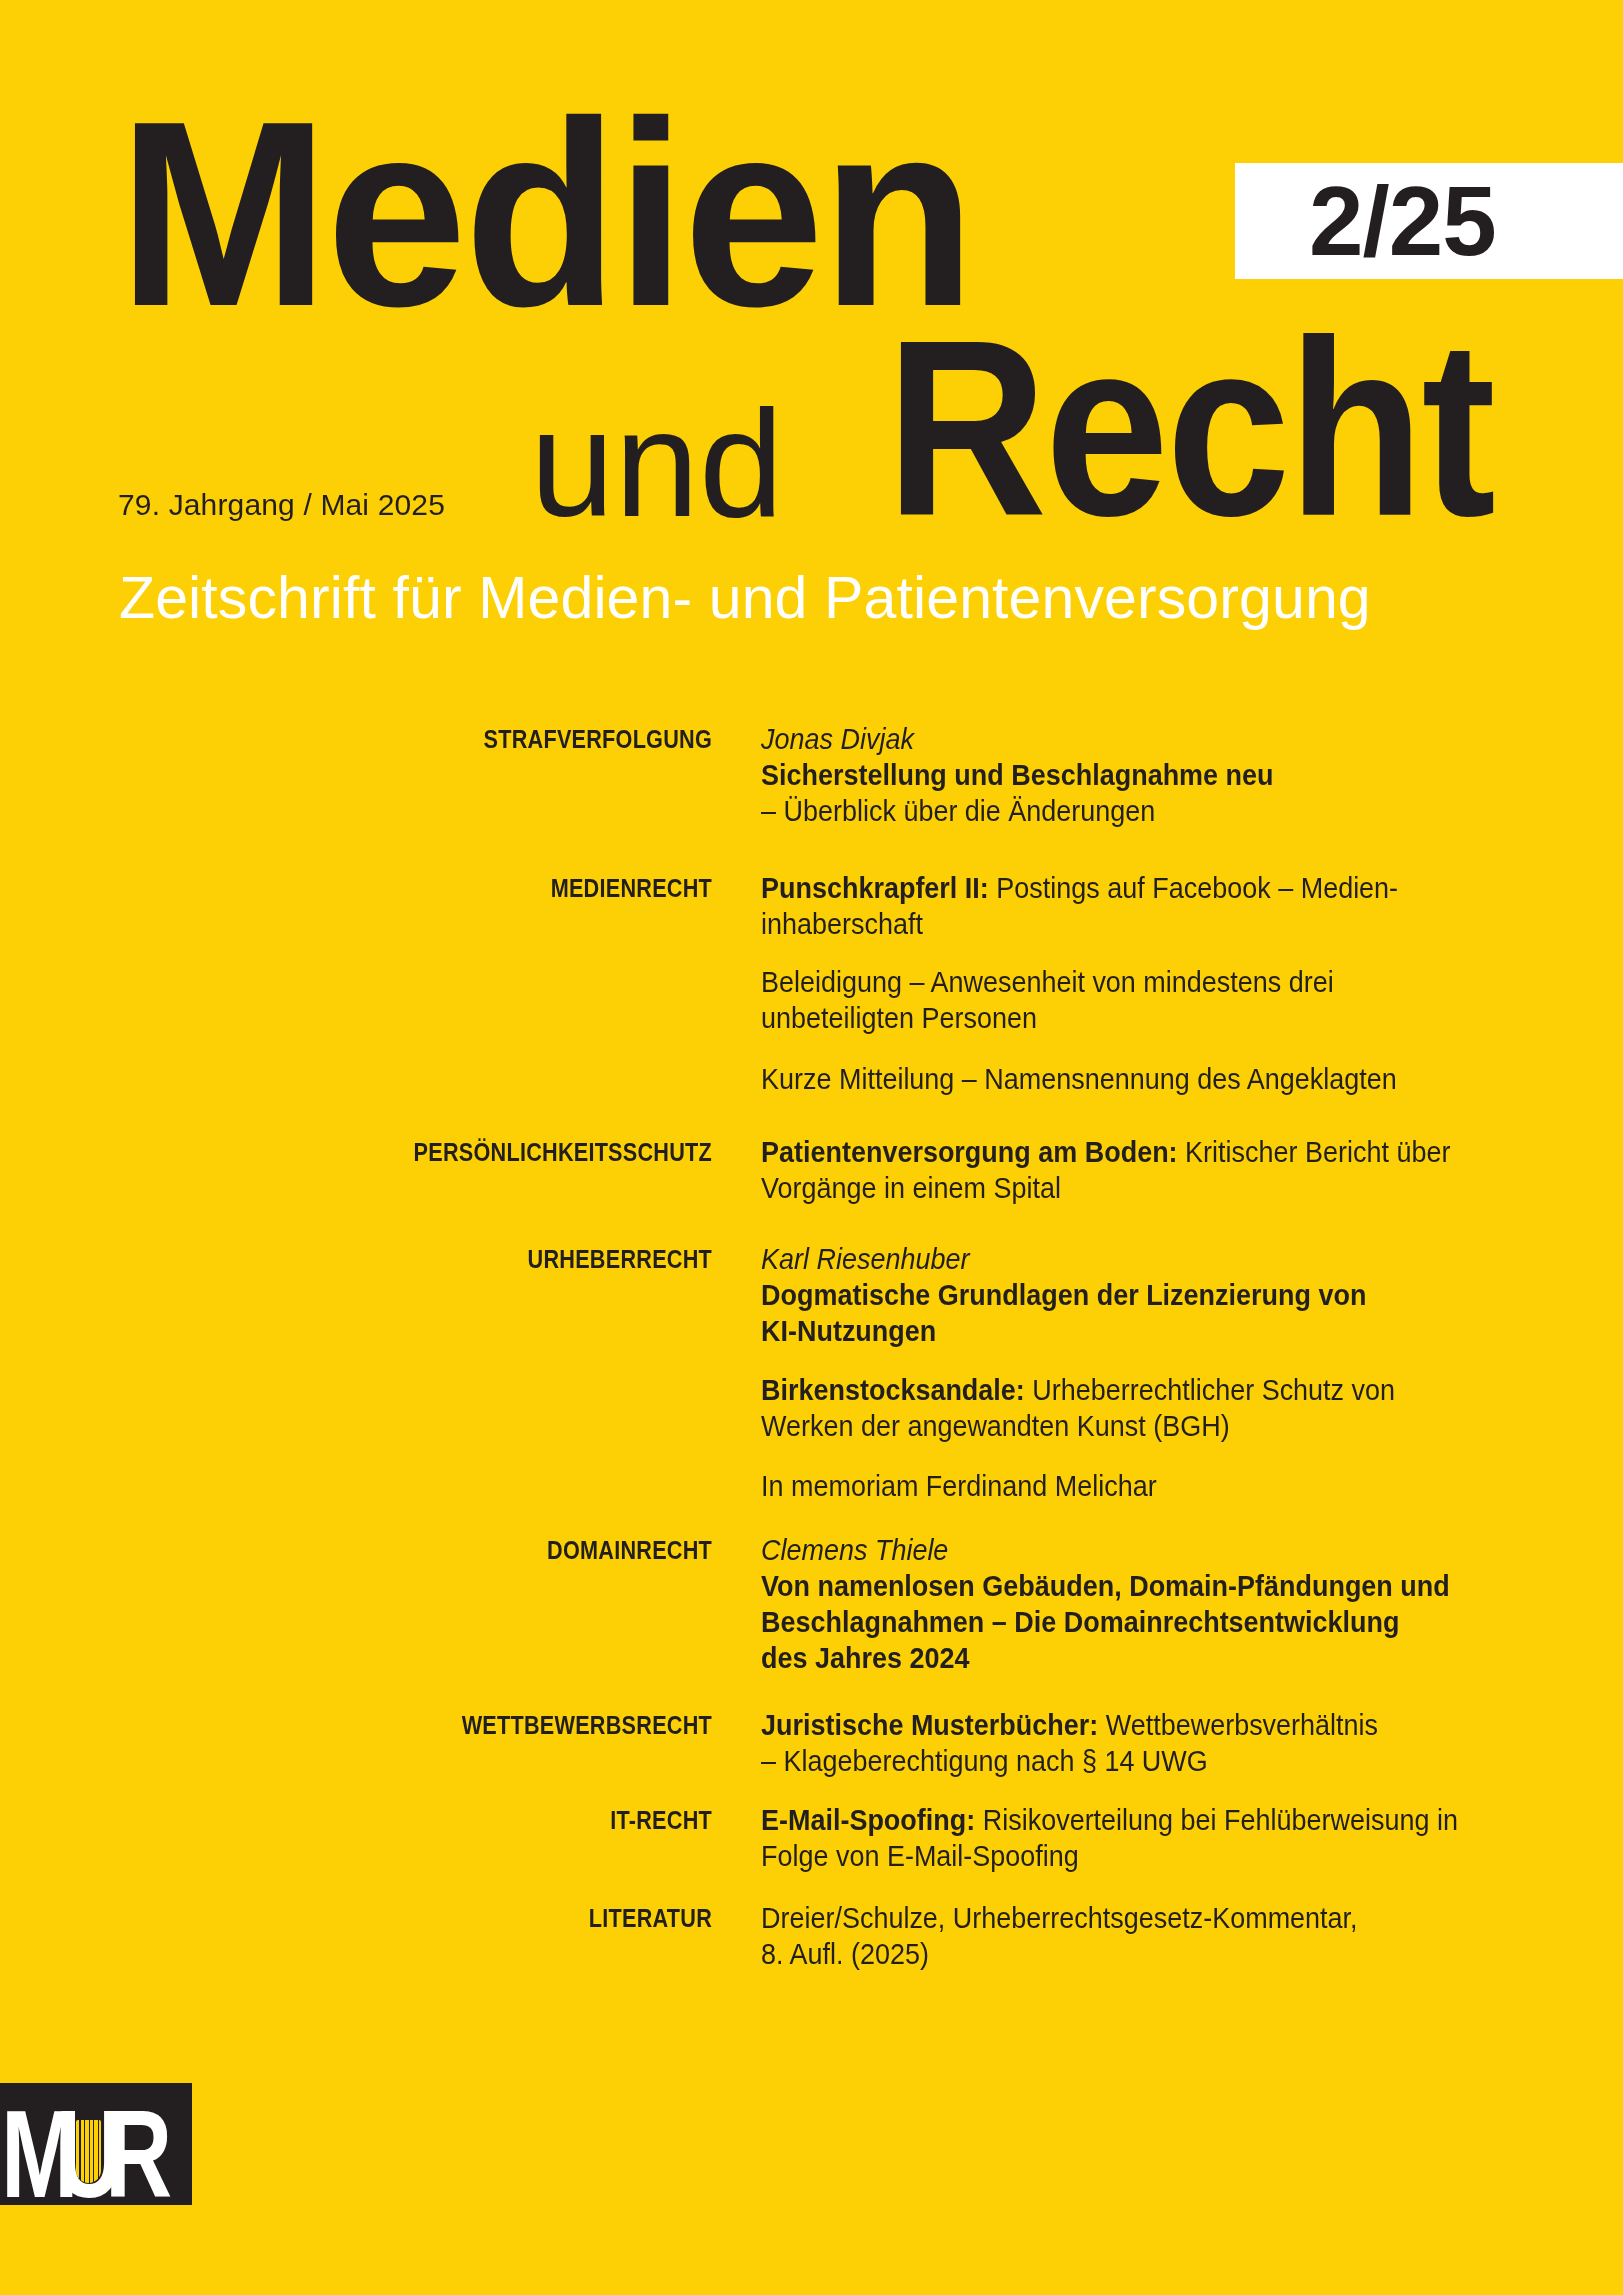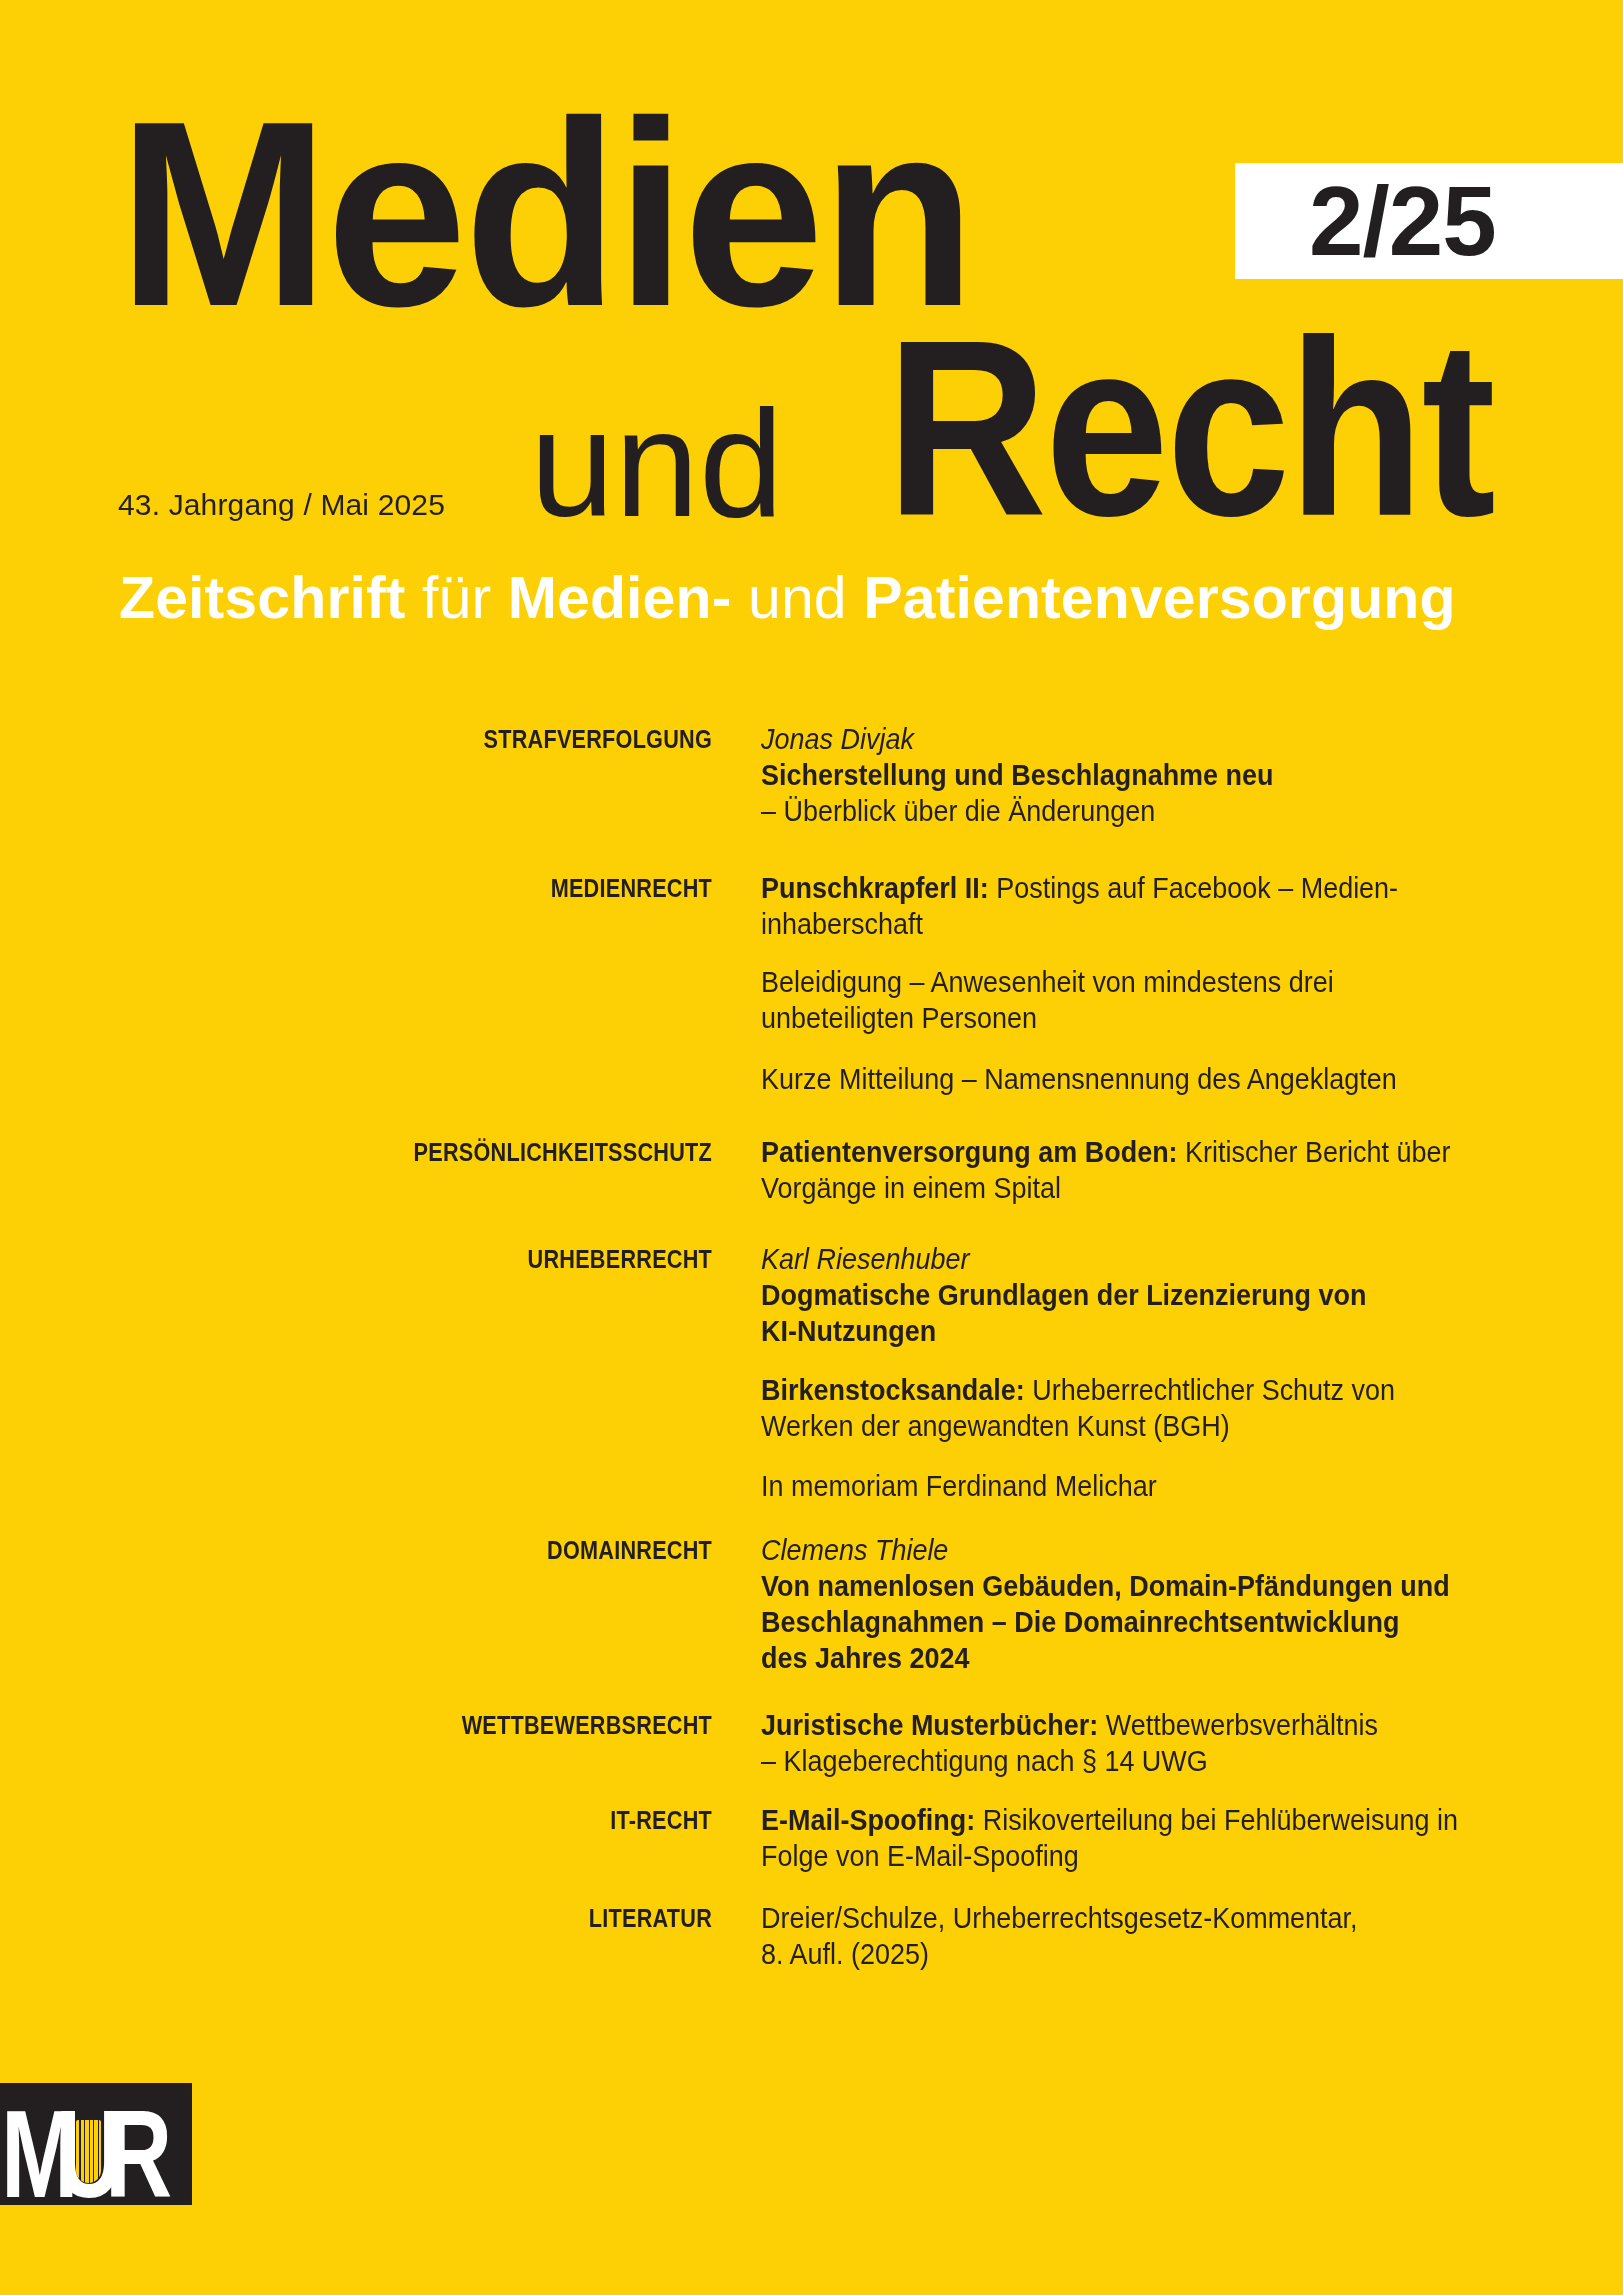--- a/index.html
+++ b/index.html
@@ -47,21 +47,21 @@
   .issue-number{
     position:absolute;left:74px;top:0;
     font-size:98px;font-weight:bold;line-height:116px;
     letter-spacing:-0.01em;white-space:nowrap;
   }
   .subtitle{
     position:absolute;left:119px;top:569px;
     font-size:59px;line-height:1;color:#FFFFFF;white-space:nowrap;
     letter-spacing:0.002em;
   }
-  .subtitle .seg-b{font-weight:bold;}
+  .subtitle .seg-b{font-weight:normal;}
   .subtitle .seg-l{font-weight:normal;margin-top:9px;}
   
   .toc{position:absolute;left:0;top:0;width:100%;height:100%;}
   .toc-label{
     position:absolute;left:0;width:712px;
     text-align:right;
     font-size:25.5px;font-weight:bold;line-height:1;
     white-space:nowrap;
     transform:scaleX(0.85);transform-origin:100% 50%;
     letter-spacing:0.01em;
@@ -100,21 +100,21 @@
 <div class="page">
 
   <div class="title-main">Medien</div>
   <div class="title-connector">und</div>
   <div class="title-secondary">Recht</div>
 
   <div class="issue-box">
     <span class="issue-number">2/25</span>
   </div>
 
-  <div class="volume-line">43. Jahrgang / Mai 2025</div>
+  <div class="volume-line">79. Jahrgang / Mai 2025</div>
 
   <div class="subtitle">
     <span class="seg-b">Zeitschrift</span><span class="seg-l"> für </span><span class="seg-b">Medien-</span><span class="seg-l"> und </span><span class="seg-b">Patientenversorgung</span>
   </div>
 
   <div class="toc" id="toc">
       <div class="toc-label" style="top: 727px;">STRAFVERFOLGUNG</div>
       <div class="toc-line" style="top: 725px;"><span class="run-i">Jonas Divjak</span></div>
       <div class="toc-line" style="top: 761px;"><span class="run-b">Sicherstellung und Beschlagnahme neu</span></div>
       <div class="toc-line" style="top: 797px;"><span class="run-r"> – Überblick über die Änderungen</span></div>

